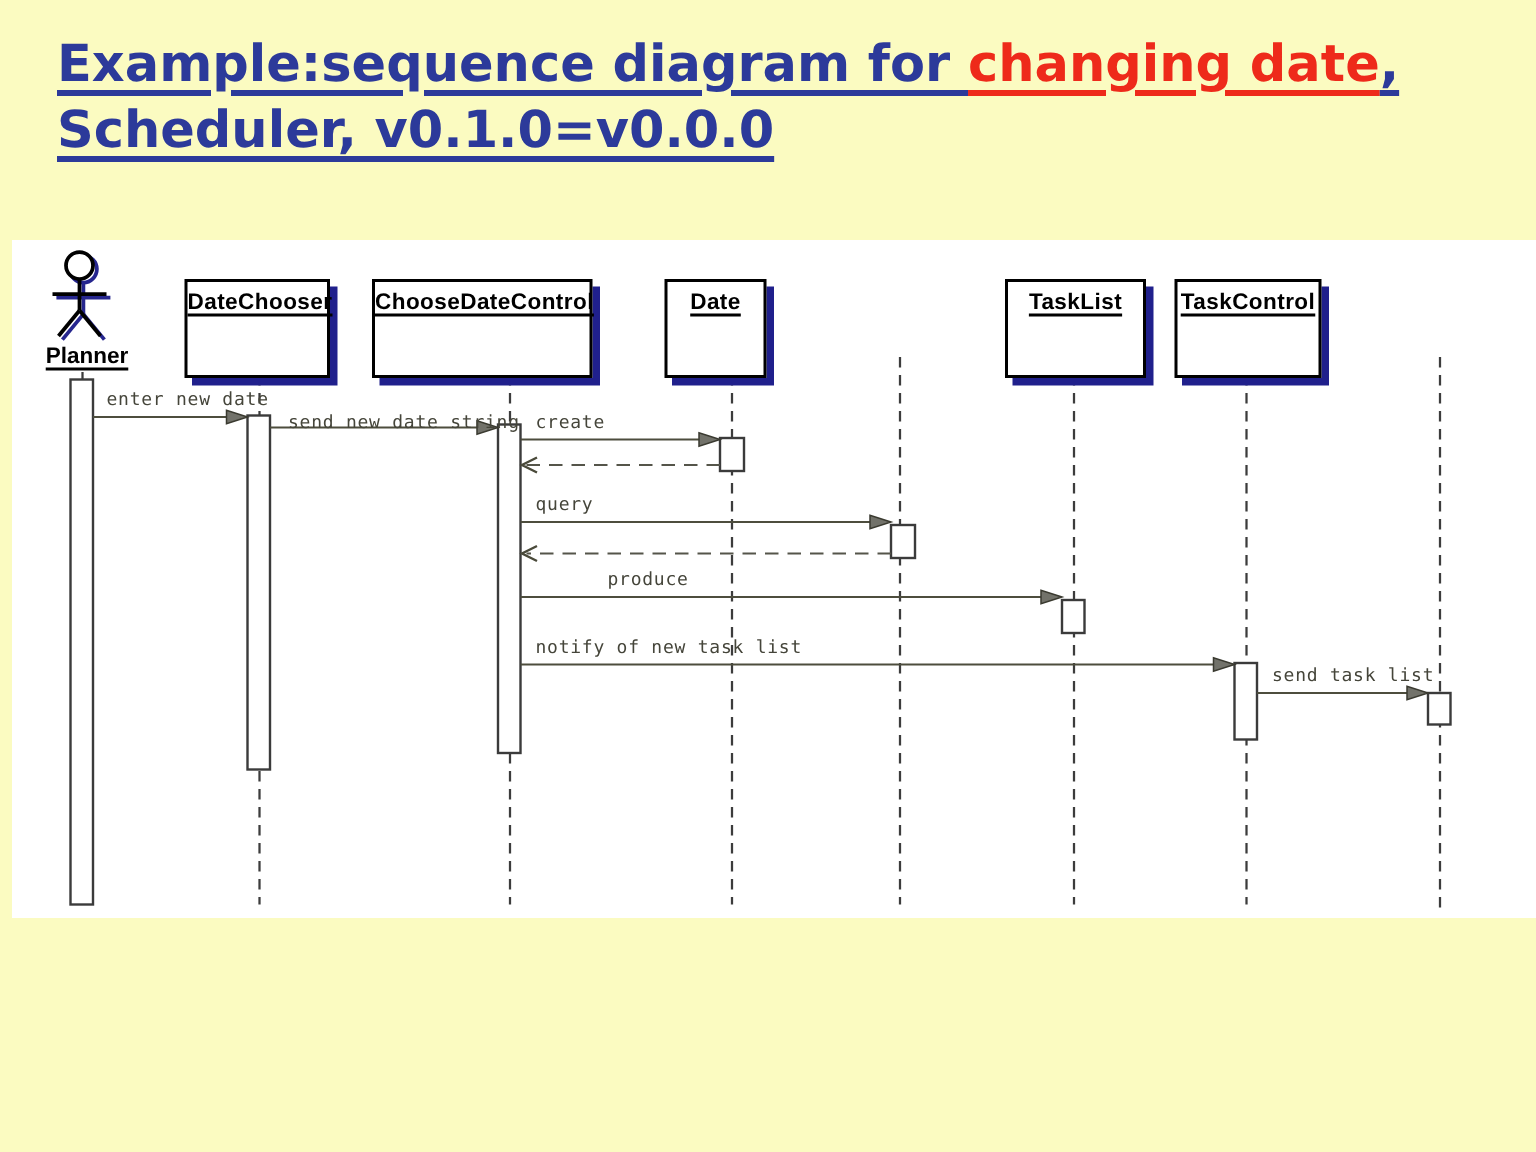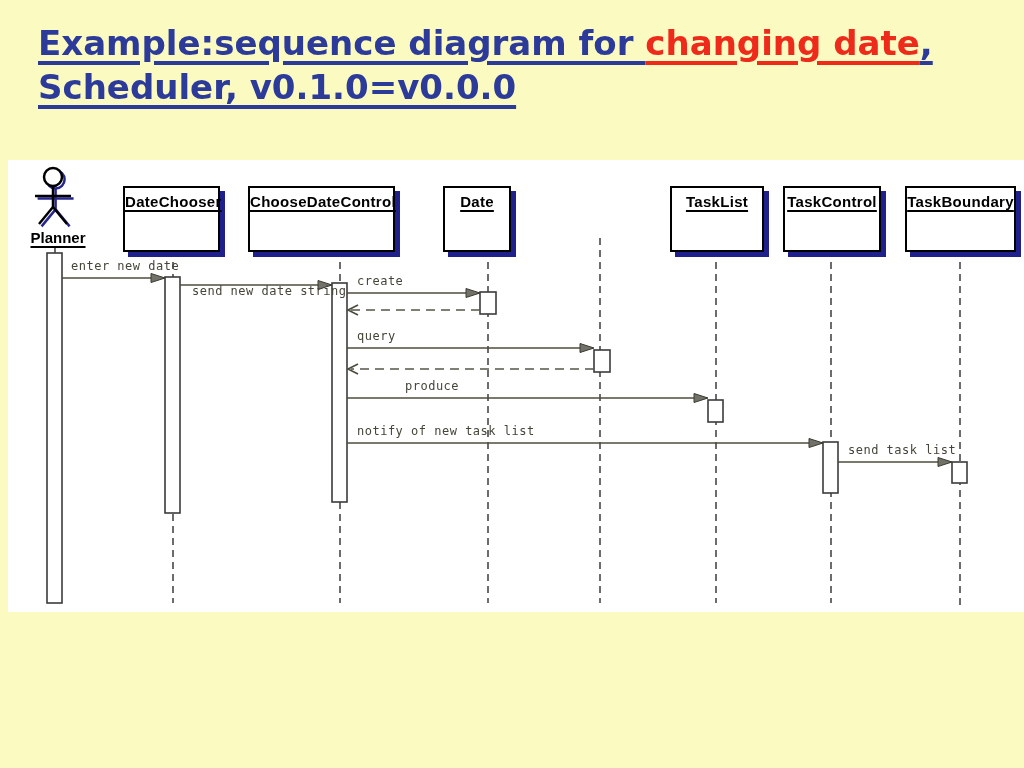--- a/index.html
+++ b/index.html
@@ -134,24 +134,23 @@
         <polygon points="944,302 930,297.5 930,306.5" fill="#72726a" stroke="#3a3a30" stroke-width="1"></polygon>
       </g>
     </g>
   </svg>
 
   <div class="obj-box" style="left:115px;width:97px;"><span class="obj-label">DateChooser</span></div>
   <div class="obj-box" style="left:240px;width:147px;"><span class="obj-label">ChooseDateControl</span></div>
   <div class="obj-box" style="left:435px;width:68px;"><span class="obj-label">Date</span></div>
   <div class="obj-box" style="left:662px;width:94px;"><span class="obj-label">TaskList</span></div>
   <div class="obj-box" style="left:775px;width:98px;"><span class="obj-label">TaskControl</span></div>
-  <div class="obj-box" style="left:897px;width:111px;"><span class="obj-label">TaskBoundary</span></div>
 
   <div class="actor-label">Planner</div>
 
   <div class="msg-label" style="left:63px;top:99px;">enter new date</div>
-  <div class="msg-label" style="left:184px;top:124px;text-align:center;">send new date string</div>
+  <div class="msg-label" style="left:184px;top:114px;text-align:center;">send new date string</div>
   <div class="msg-label" style="left:349px;top:114px;">create</div>
   <div class="msg-label" style="left:349px;top:169px;">query</div>
   <div class="msg-label" style="left:349px;top:219px;margin-left:48px;">produce</div>
   <div class="msg-label" style="left:349px;top:264px;">notify of new task list</div>
   <div class="msg-label" style="left:840px;top:283px;">send task list</div>
 </div>
 
 </body></html>

